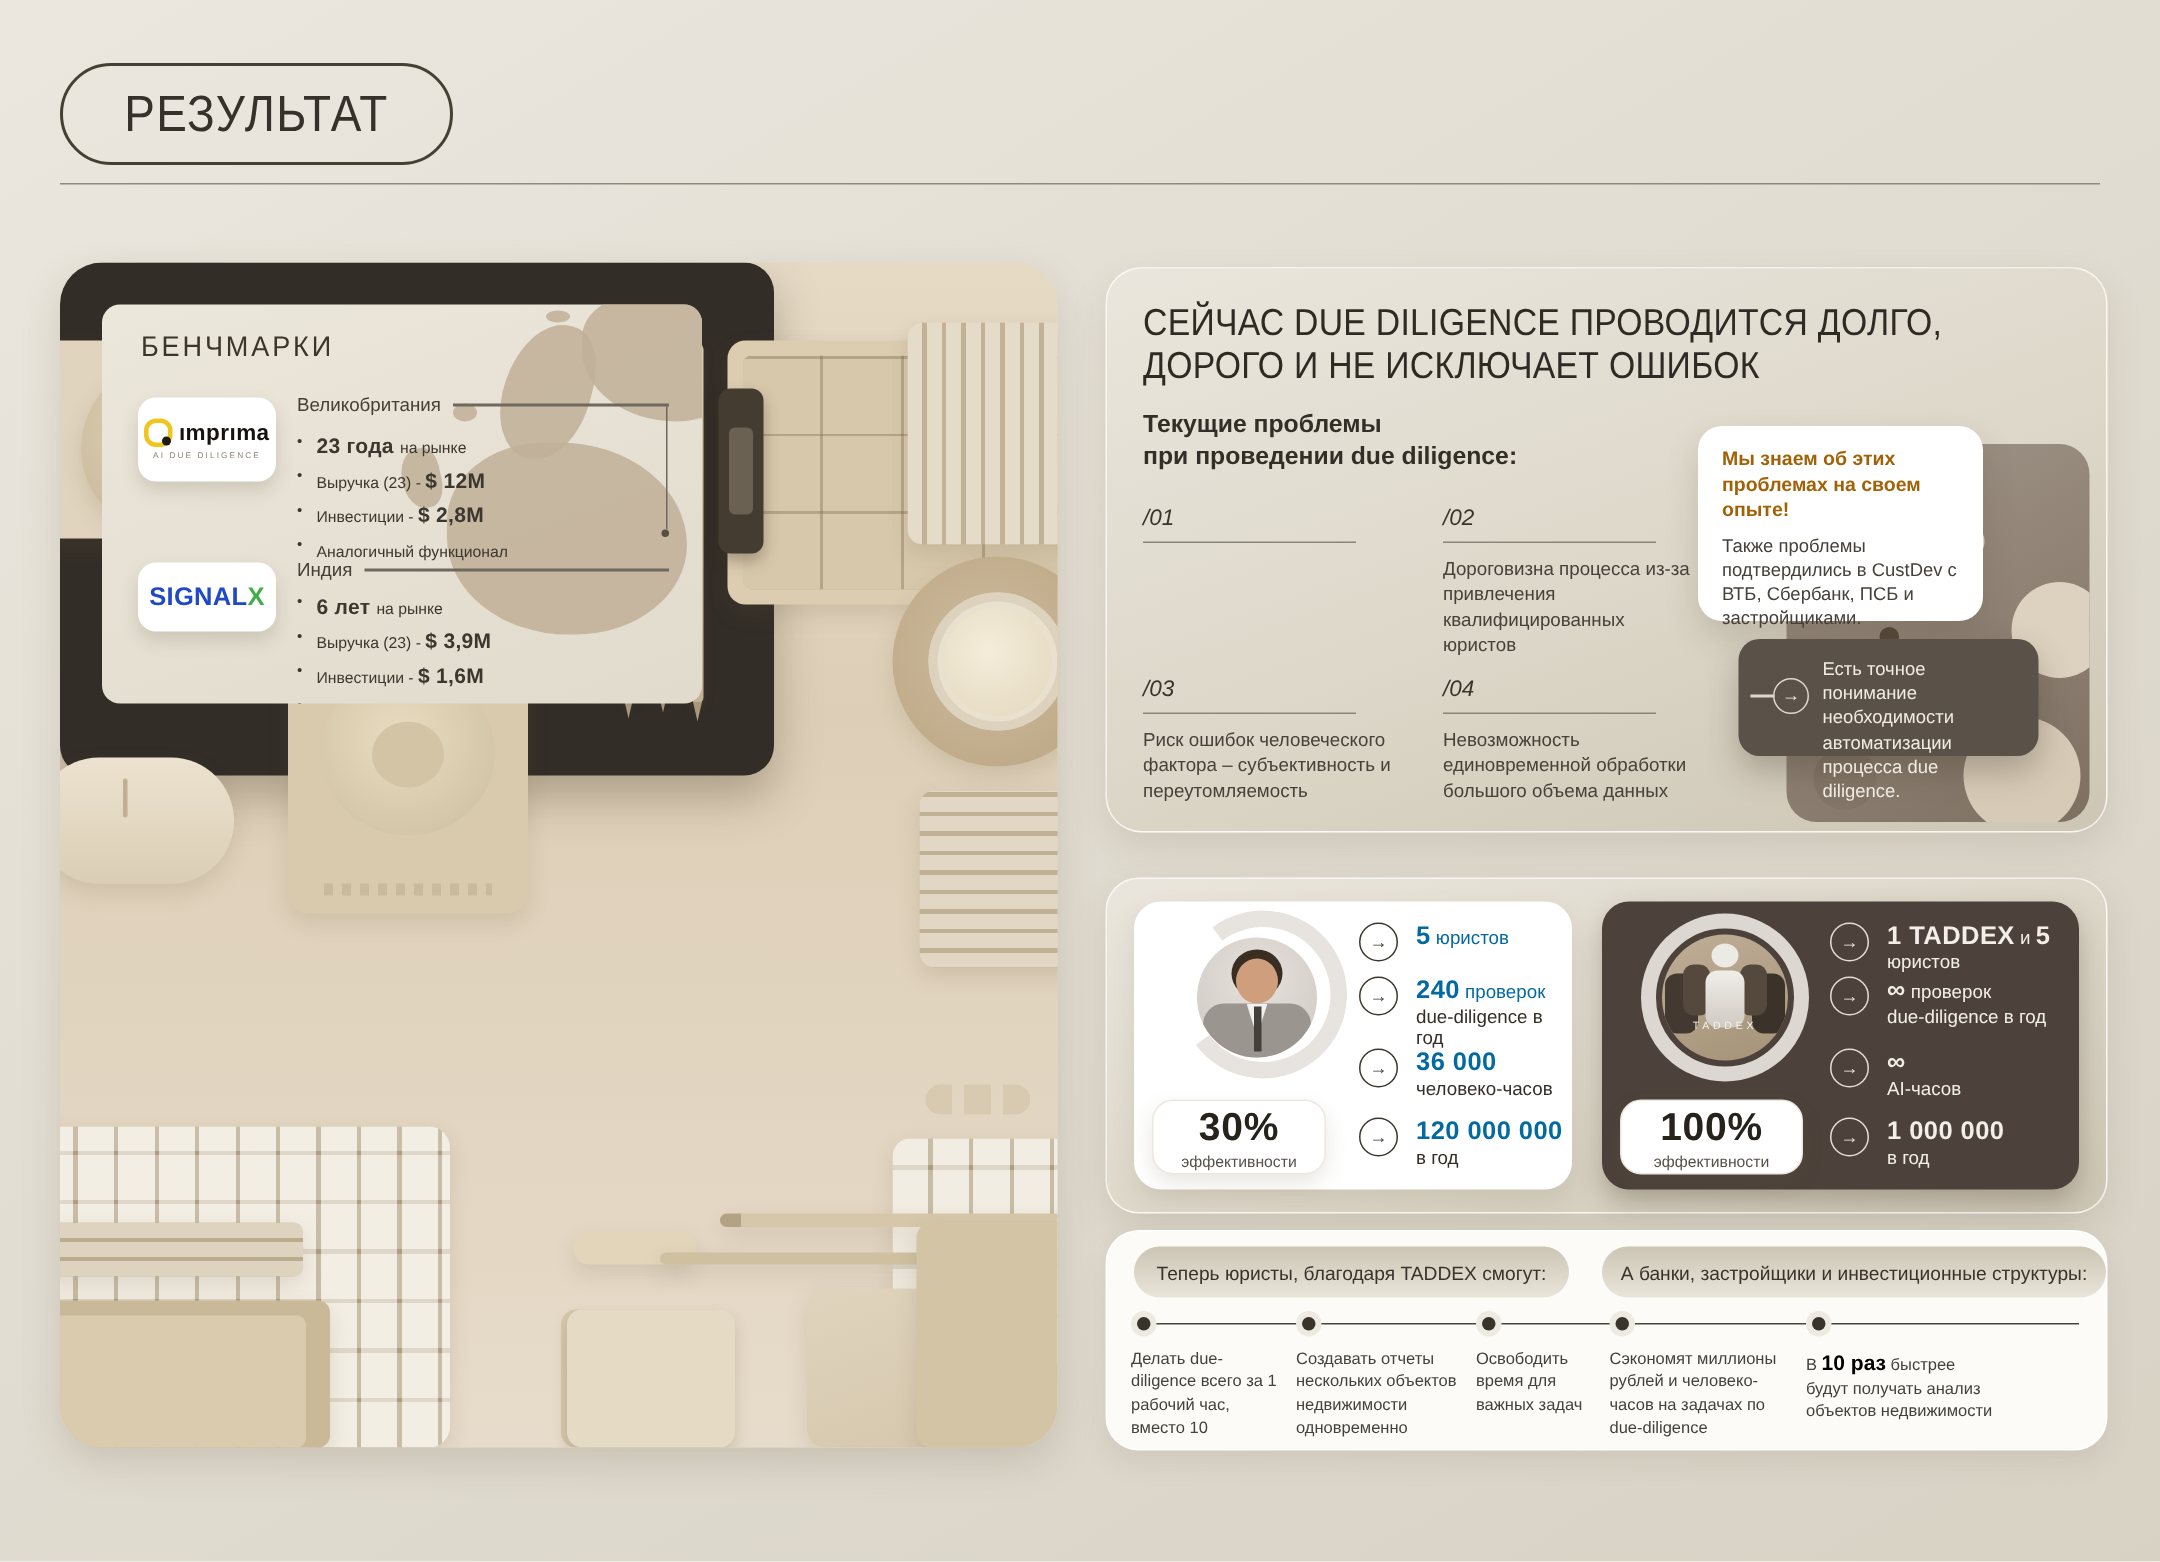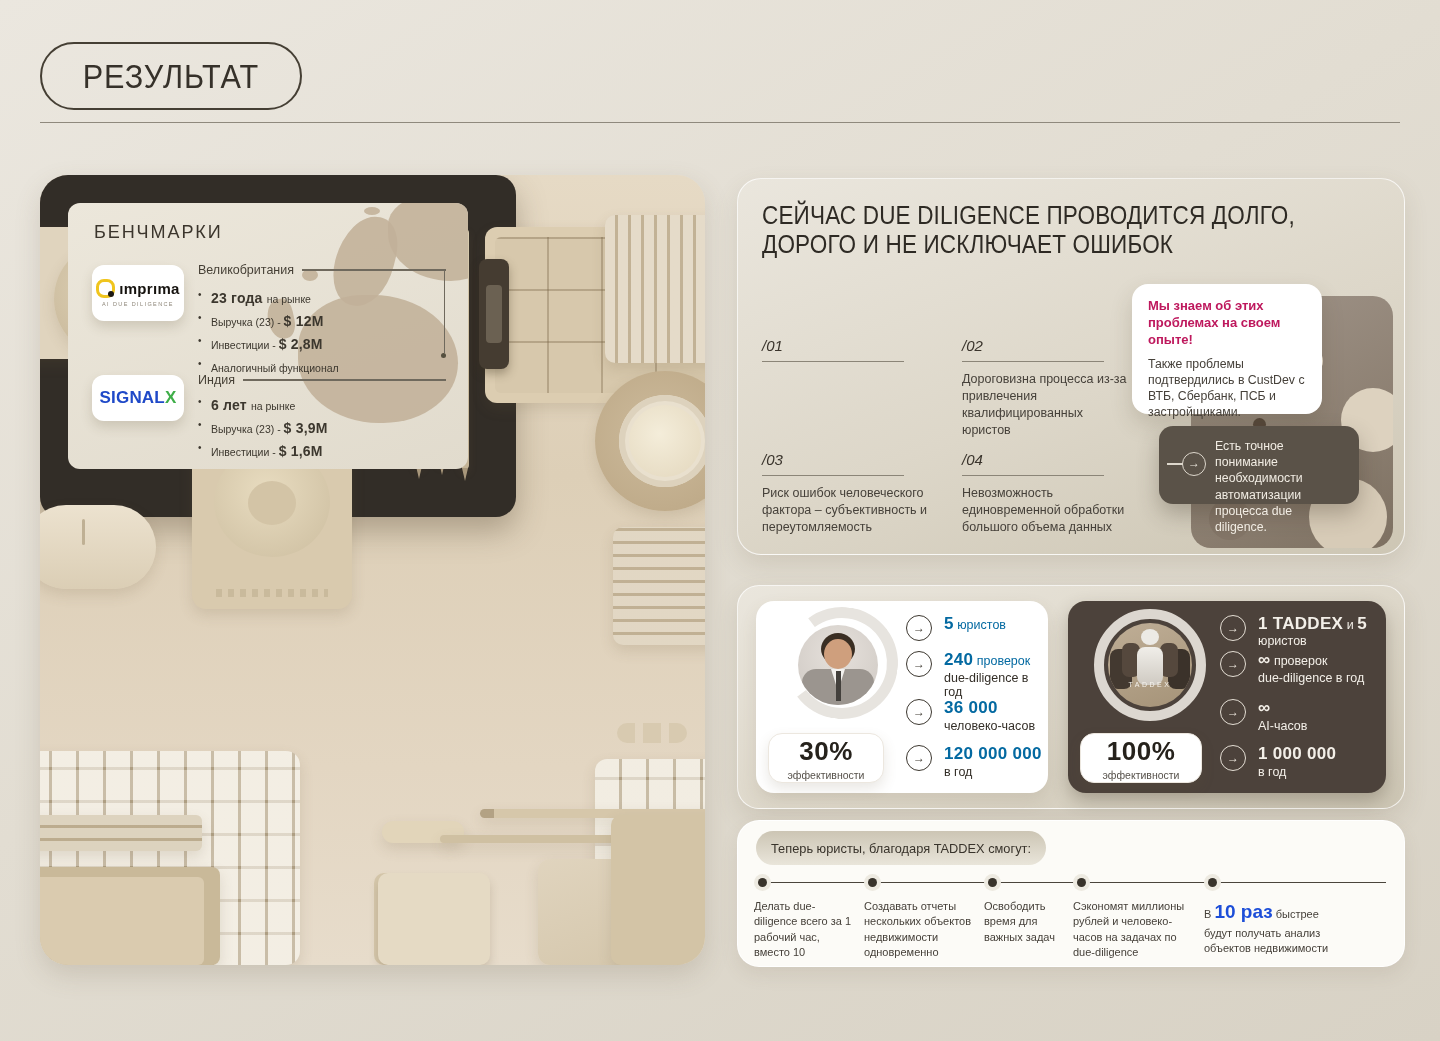--- a/index.html
+++ b/index.html
@@ -71,21 +71,21 @@
   .p-num{font-size:15px;font-style:italic;color:#3a342c;}
   .p-line{width:142px;height:1px;background:#8b8578;margin:7px 0 9px;}
   .p-text{font-size:12.5px;line-height:1.36;color:#46413a;}
 
   .pebbles{left:453px;top:117px;width:202px;height:252px;border-radius:20px;overflow:hidden;
       background:linear-gradient(150deg,#a1958a 0%,#8d8072 60%,#7d7061 100%);}
   .peb{position:absolute;border-radius:50%;}
 
   .note-white{left:394px;top:105px;width:190px;height:130px;background:#fff;border-radius:16px;
       box-shadow:0 10px 22px rgba(70,60,40,.18);padding:14px 14px 0 16px;box-sizing:border-box;}
-  .note-white .nt{font-size:13px;font-weight:bold;color:#be185d;line-height:1.3;}
+  .note-white .nt{font-size:13px;font-weight:bold;color:#a16207;line-height:1.3;}
   .note-white .nb{font-size:12.3px;color:#46413a;line-height:1.3;margin-top:8px;}
   .note-dark{left:421px;top:247px;width:200px;height:78px;background:#5a5248;border-radius:14px;
       box-shadow:0 10px 22px rgba(60,50,35,.3);padding:12px 12px 0 56px;box-sizing:border-box;
       color:#f1ece3;font-size:12.3px;line-height:1.32;}
   .arrow-chip{position:absolute;left:8px;top:26px;width:40px;height:24px;}
   .arrow-chip .tail{position:absolute;left:0;top:11px;width:16px;height:1.5px;background:#ddd7cc;}
   .arrow-chip .ring{position:absolute;left:15px;top:0;width:22px;height:22px;border:1.5px solid #ddd7cc;border-radius:50%;
       display:flex;align-items:center;justify-content:center;font-size:12px;color:#ece7dd;}
 
   
@@ -118,21 +118,21 @@
   
   .outcomes{left:737px;top:820px;width:666px;height:145px;background:#fcfbf7;border-radius:22px;
       border:1px solid rgba(255,255,255,.9);box-shadow:0 8px 18px rgba(105,90,65,.1);}
   .pill{position:absolute;top:10px;height:34px;border-radius:17px;display:flex;align-items:center;justify-content:center;
       background:linear-gradient(180deg,#ccc5b4,#e9e5da);font-size:12.8px;color:#38332b;}
   .tl-line{position:absolute;left:24px;top:61px;width:624px;height:1.4px;background:#4a453c;}
   .tl-dot{position:absolute;top:53px;width:17px;height:17px;border-radius:50%;background:#edeae1;
       display:flex;align-items:center;justify-content:center;}
   .tl-dot i{width:9px;height:9px;border-radius:50%;background:#38332b;}
   .ocol{position:absolute;top:78px;font-size:11px;line-height:1.4;color:#46413a;}
-  .ocol .big{font-size:19px;font-weight:bold;color:#1d4ed8;}
+  .ocol .big{font-size:14px;font-weight:bold;color:#000000;}
 </style>
 </head>
 <body>
 
 <div class="stage">
 
   <div class="abs title-pill">
     <span>РЕЗУЛЬТАТ</span>
   </div>
   <div class="abs rule"></div>
@@ -235,20 +235,24 @@
     <div class="obj" style="left:400px;top:660px;width:210px;height:8px;border-radius:4px;background:#cfc0a2;"></div>
     <div class="obj" style="left:338px;top:698px;width:112px;height:92px;background:#e5dac4;border-radius:10px;box-shadow:0 6px 10px rgba(110,92,64,.22), -4px 0 0 #d5c7ab;"></div>
     <div class="obj" style="left:498px;top:684px;width:152px;height:106px;background:linear-gradient(160deg,#e0d4be,#d4c6ab);border-radius:12px;"></div>
     <div class="obj" style="right:-26px;top:640px;width:120px;height:150px;background:#d3c4a6;border-radius:10px;"></div>
   </div>
 
   <div class="abs card-beige problems">
     <div class="p-head">
       <div>СЕЙЧАС DUE DILIGENCE ПРОВОДИТСЯ ДОЛГО,</div>
       <div>ДОРОГО И НЕ ИСКЛЮЧАЕТ ОШИБОК</div>
+    </div>
+    <div class="p-sub">
+      <div>Текущие проблемы</div>
+      <div>при проведении due diligence:</div>
     </div>
 
     <div class="p-item" style="left:24px;top:158px;">
       <div class="p-num">/01</div>
         <div class="p-line"></div>
     </div>
     <div class="p-item" style="left:224px;top:158px;">
       <div class="p-num">/02</div>
         <div class="p-line"></div>
       <div class="p-text">Дороговизна процесса из-за привлечения квалифицированных юристов</div>
@@ -373,20 +377,23 @@
              <div class="sl2">в год</div>
           </div>
       </div>
     </div>
   </div>
 
   <div class="abs outcomes">
     <div class="pill" style="left:18px;width:290px;">
       <span>Теперь юристы, благодаря TADDEX смогут:</span>
     </div>
+    <div class="pill" style="left:330px;width:336px;">
+      <span>А банки, застройщики и инвестиционные структуры:</span>
+    </div>
 
     <div class="tl-line"></div>
     <div class="tl-dot" style="left:16px;">
         <i></i>
       </div>
     <div class="tl-dot" style="left:126px;">
         <i></i>
       </div>
     <div class="tl-dot" style="left:246px;">
         <i></i>

